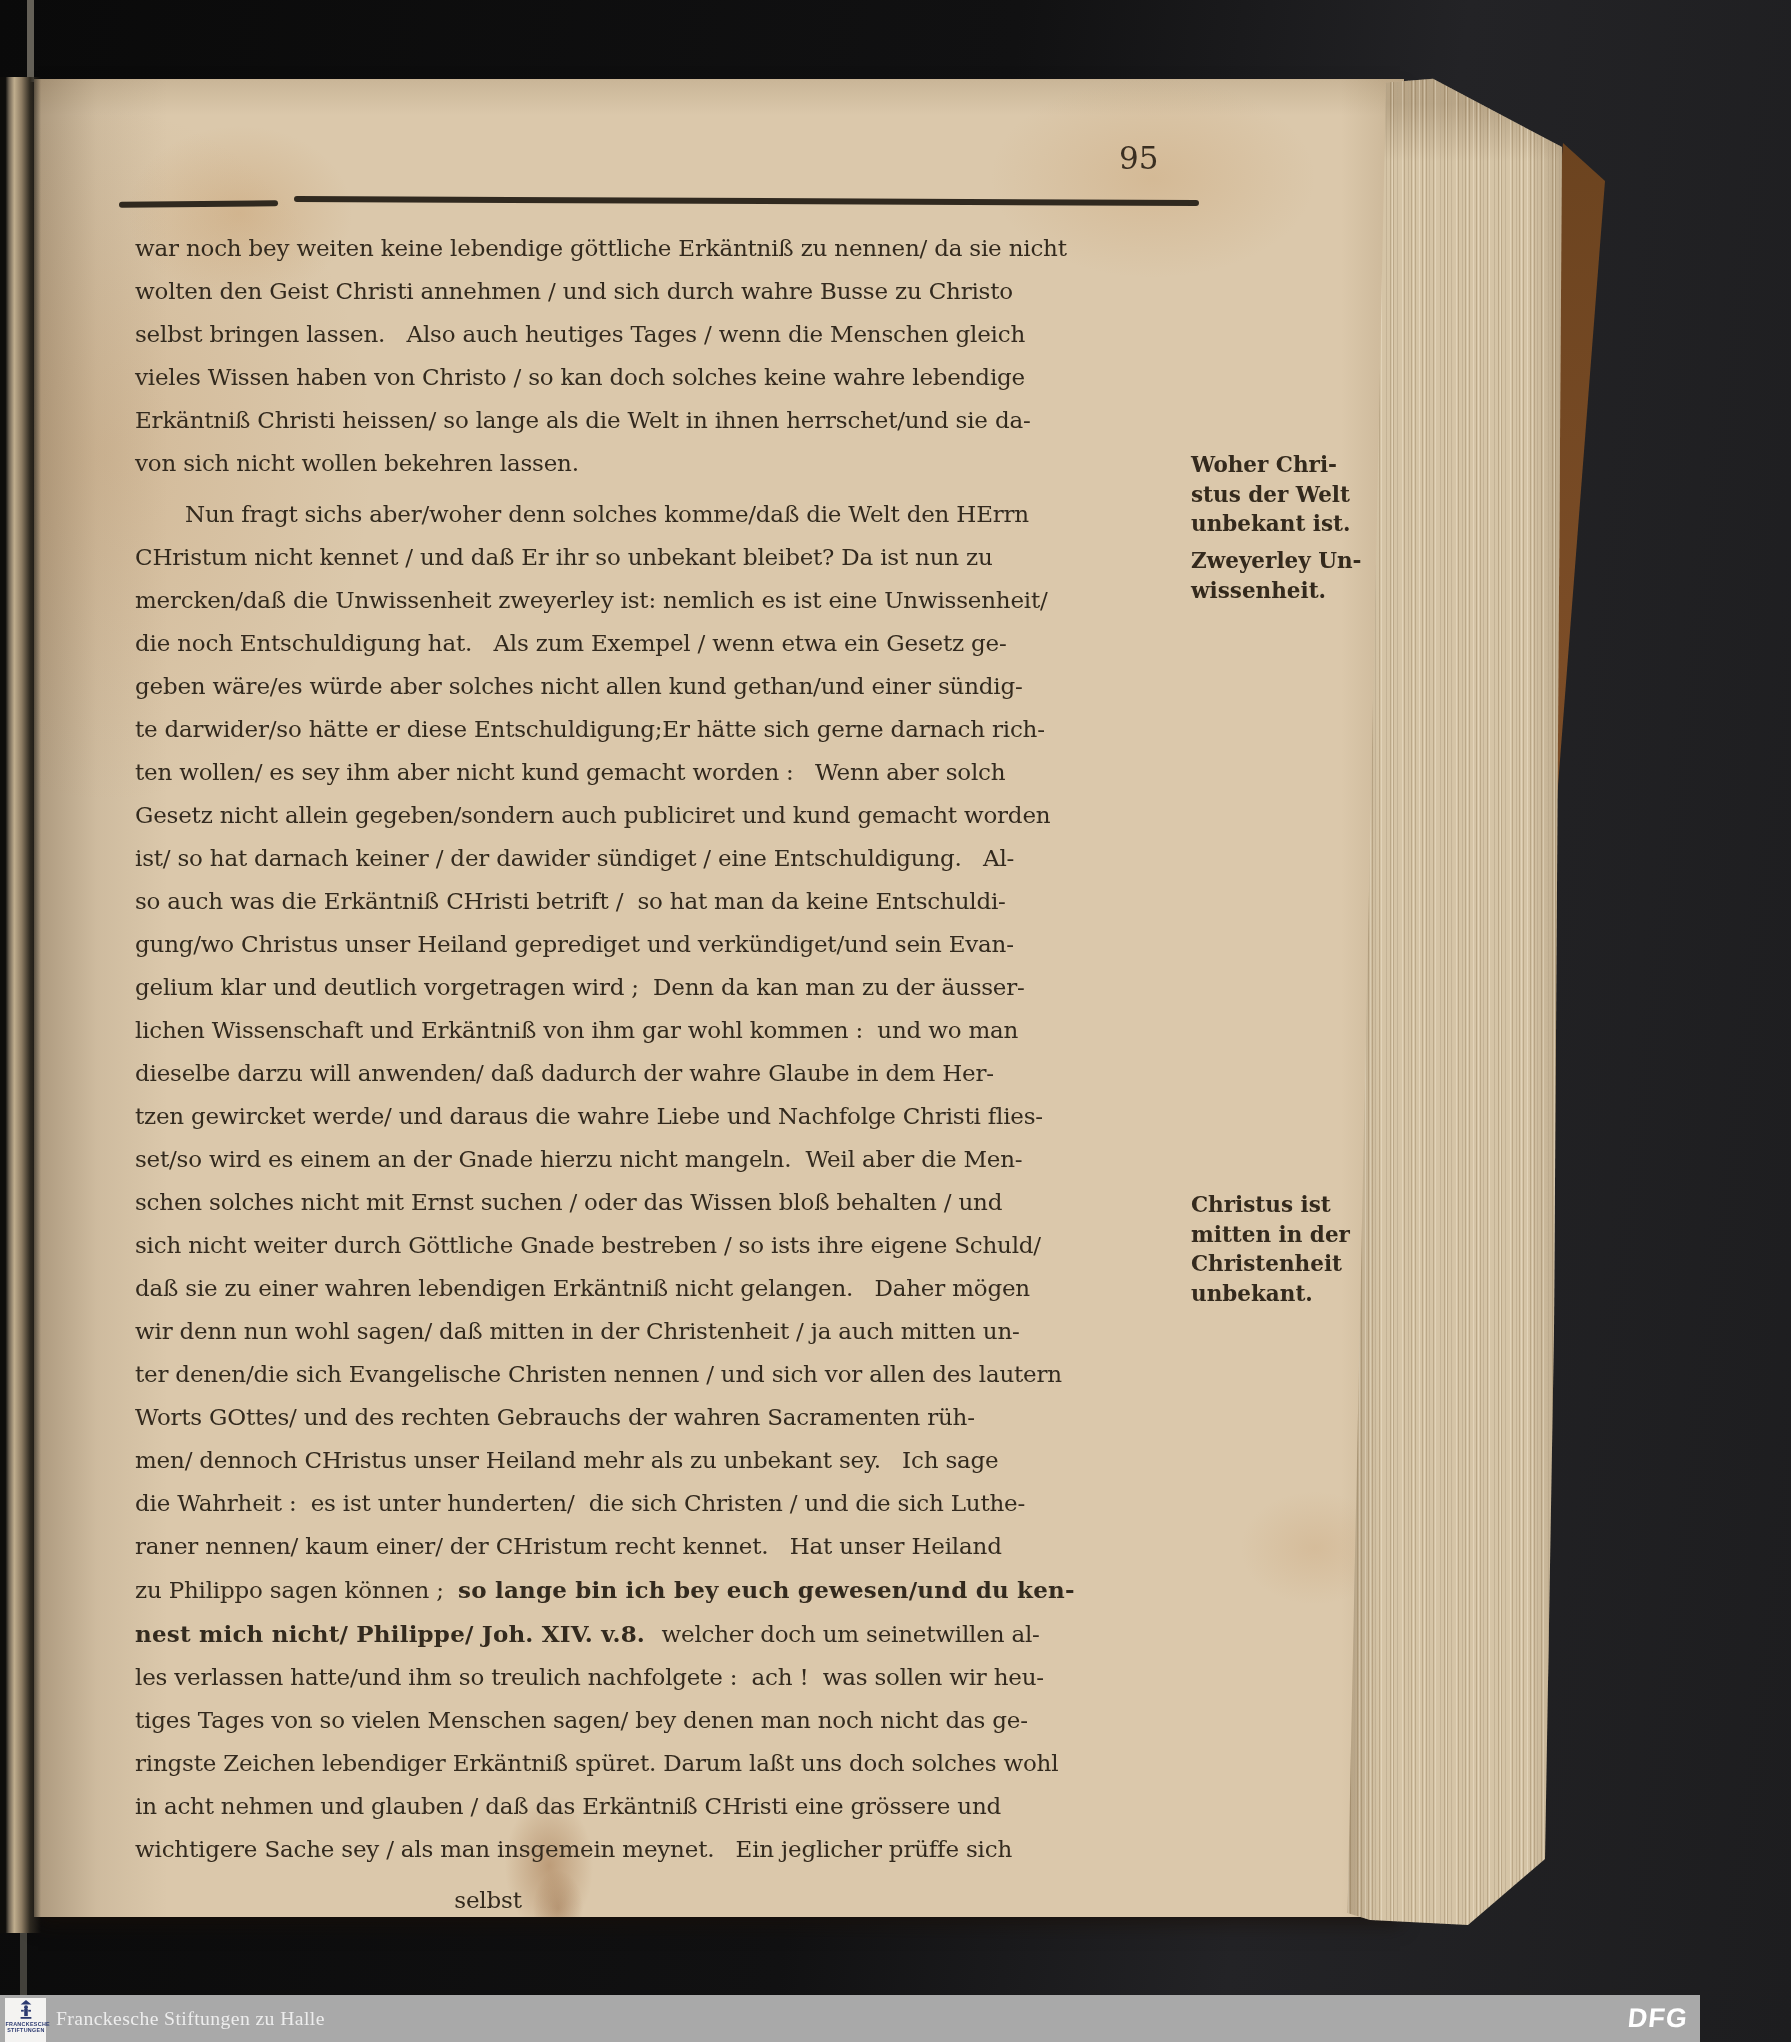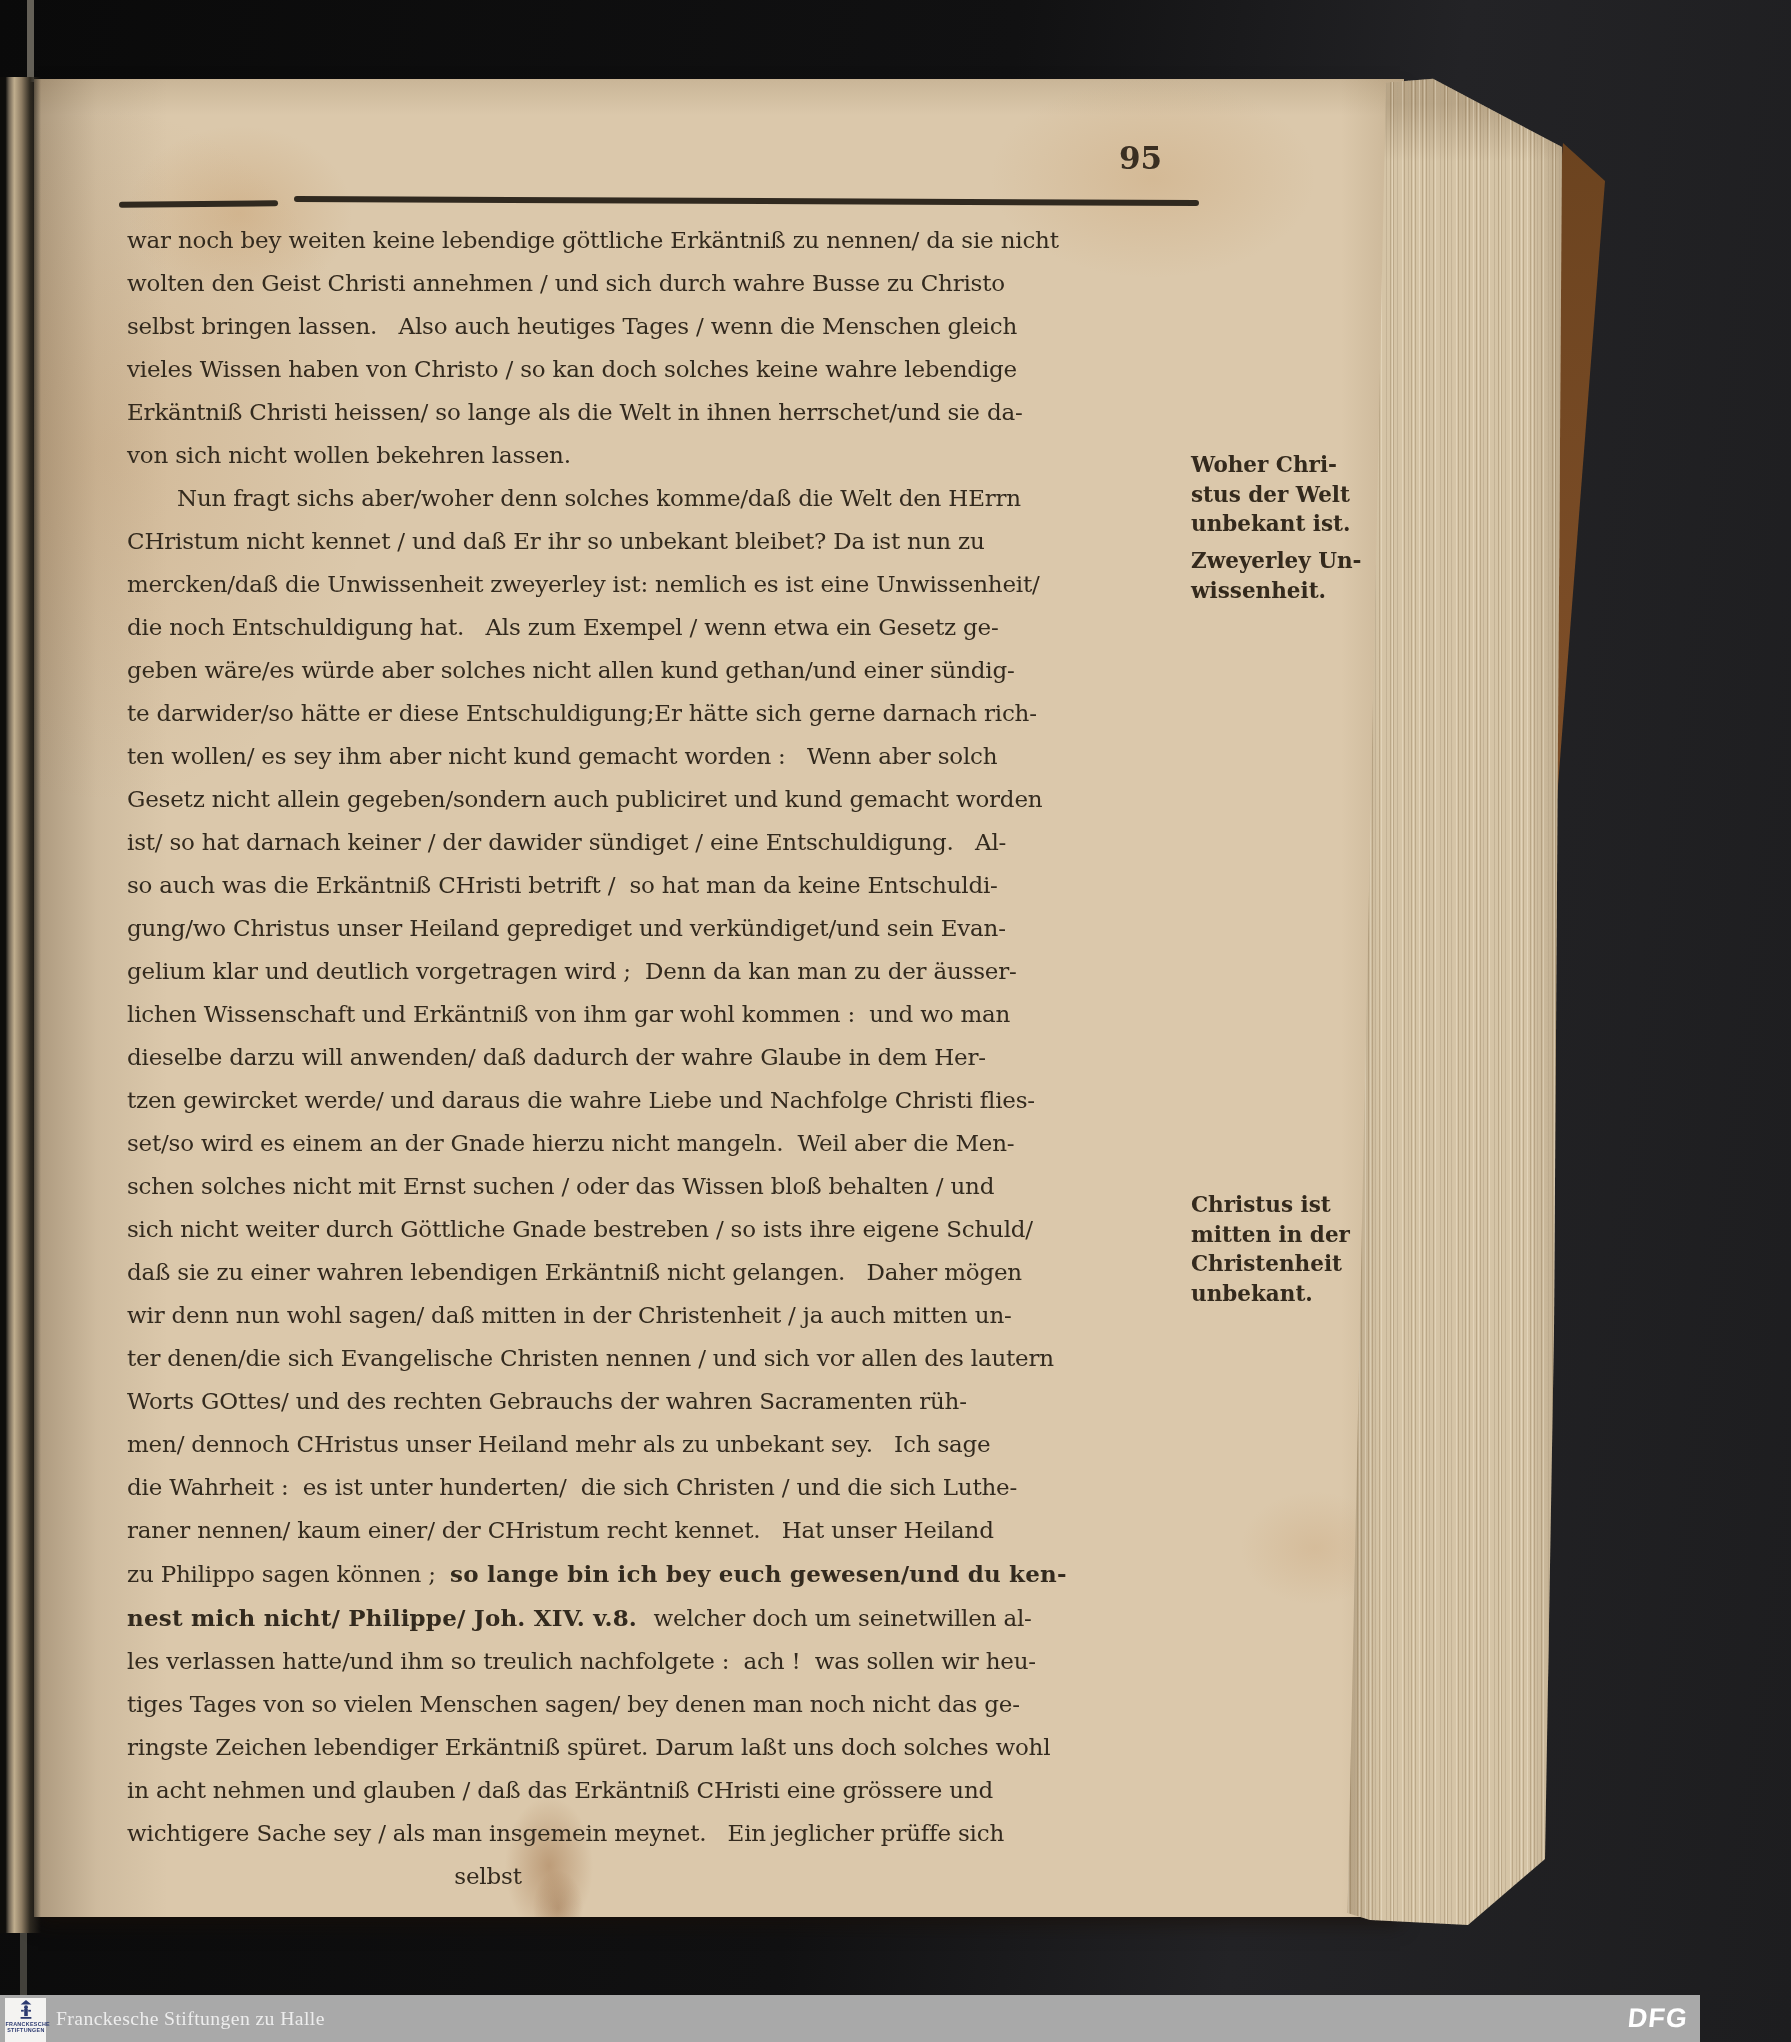--- a/index.html
+++ b/index.html
@@ -44,28 +44,28 @@
       radial-gradient(358px 466px at 72px 376px,rgba(165,112,58,.16),rgba(165,112,58,0) 75%),
       linear-gradient(90deg,rgba(92,72,48,.38) 0,rgba(92,72,48,.10) 63px,rgba(92,72,48,0) 134px),
       linear-gradient(270deg,rgba(130,104,66,.22) 0,rgba(130,104,66,0) 63px),
       linear-gradient(180deg,rgba(120,95,60,.18) 0,rgba(120,95,60,0) 36px),
       #dbc8ab;
   }
   .running-title{
     position:absolute;left:215px;top:56px;width:824px;text-align:center;
     font-size:34px;font-weight:bold;color:#362c20;letter-spacing:0.4px;white-space:nowrap;
   }
-  .page-number{position:absolute;left:1085px;top:61px;font-size:31px;font-weight:bold;color:#3a2f22;}
+  .page-number{position:absolute;left:1085px;top:61px;font-size:31px;font-weight:normal;color:#3a2f22;}
   .rule-short{position:absolute;left:85px;top:122px;width:159px;height:6.3px;background:#30291f;border-radius:3.6px;transform:rotate(-.6deg);}
   .rule-long{position:absolute;left:260px;top:119px;width:905px;height:6.3px;background:#30291f;border-radius:3.6px;transform:rotate(.25deg);}
   .body-text{
     position:absolute;left:93px;top:140px;width:1071px;
     font-size:23px;line-height:43px;color:#332a1e;letter-spacing:-0.2px;
   }
-  .para{margin:0;white-space:pre-wrap;}
+  .para{margin:8px;white-space:pre-wrap;}
   .para.indent{text-indent:50px;}
   .emph{font-weight:bold;letter-spacing:0.2px;}
   .catchword{width:722px;text-align:center;font-size:23px;line-height:43px;color:#332a1e;}
   .mnote{
     position:absolute;left:1157px;width:202px;
     font-size:21.5px;font-weight:bold;line-height:29.6px;color:#342a1d;
   }
   .mnote .note{white-space:pre-line;margin:0 0 7.2px 0;}
   .mnote-1{top:371px;}
   .mnote-2{top:1111px;}

